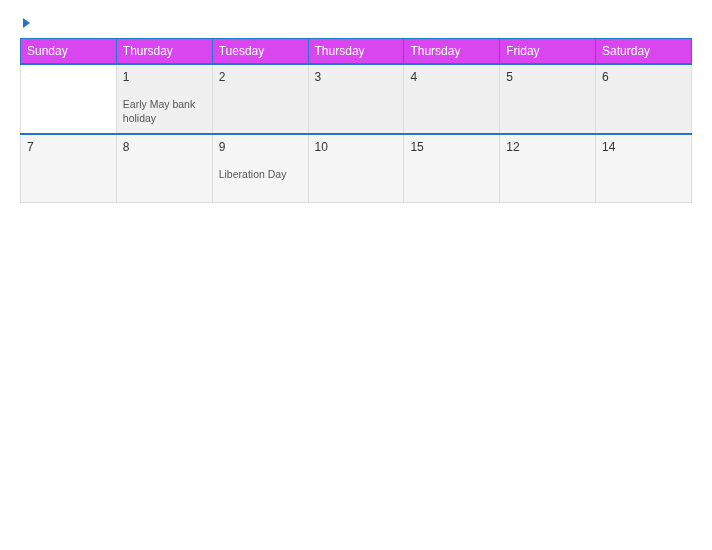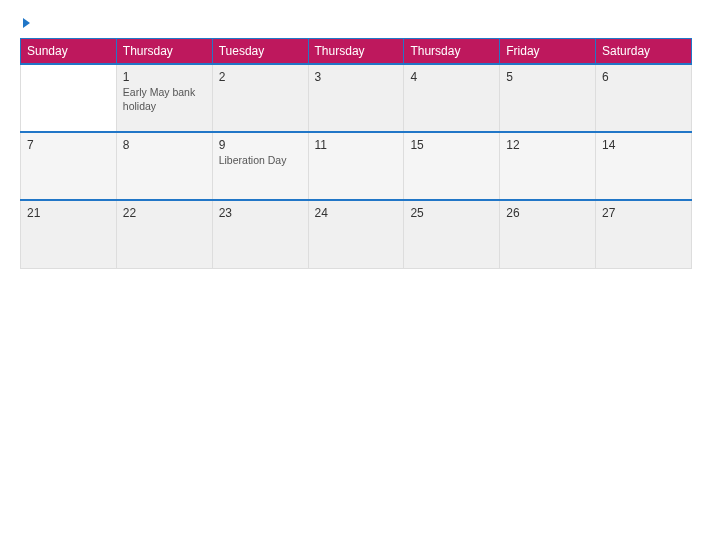--- a/index.html
+++ b/index.html
@@ -62,21 +62,21 @@
       color: #555;
       text-align: right;
       min-width: 80px;
     }
     .calendar {
       width: 100%;
       border-collapse: collapse;
       table-layout: fixed;
     }
     .calendar thead tr {
-      background: #be185d;
+      background: #d946ef;
     }
     .calendar thead th {
       color: #fff;
       font-size: 12px;
       font-weight: normal;
       padding: 5px 6px;
       text-align: left;
       border: 1px solid #2176c7;
     }
     .calendar tbody tr {
@@ -96,21 +96,21 @@
     }
     .day-num {
       font-size: 12px;
       font-weight: normal;
       color: #333;
       display: block;
     }
     .holiday {
       font-size: 10.5px;
       color: #555;
-      margin-top: 2px;
+      margin-top: 14px;
       display: block;
       line-height: 1.3;
     }
     .empty-cell {
       background: #fff !important;
       border-top: 2px solid #2176c7;
     }
   </style>
 </head>
 <body>
@@ -168,50 +168,27 @@
             <span class="day-num">7</span>
           </td>
           <td>
             <span class="day-num">8</span>
           </td>
           <td>
             <span class="day-num">9</span>
             <span class="holiday">Liberation Day</span>
           </td>
           <td>
-            <span class="day-num">11</span>
+            <span class="day-num">10</span>
           </td>
           <td>
             <span class="day-num">15</span>
           </td>
           <td>
             <span class="day-num">12</span>
           </td>
           <td>
             <span class="day-num">14</span>
           </td>
         </tr>
-        <tr>
-          <td>
-            <span class="day-num">21</span>
-          </td>
-          <td>
-            <span class="day-num">22</span>
-          </td>
-          <td>
-            <span class="day-num">23</span>
-          </td>
-          <td>
-            <span class="day-num">24</span>
-          </td>
-          <td>
-            <span class="day-num">25</span>
-          </td>
-          <td>
-            <span class="day-num">26</span>
-          </td>
-          <td>
-            <span class="day-num">27</span>
-          </td>
-        </tr>
       </tbody>
   </table>
 </div>
 
 </body></html>

